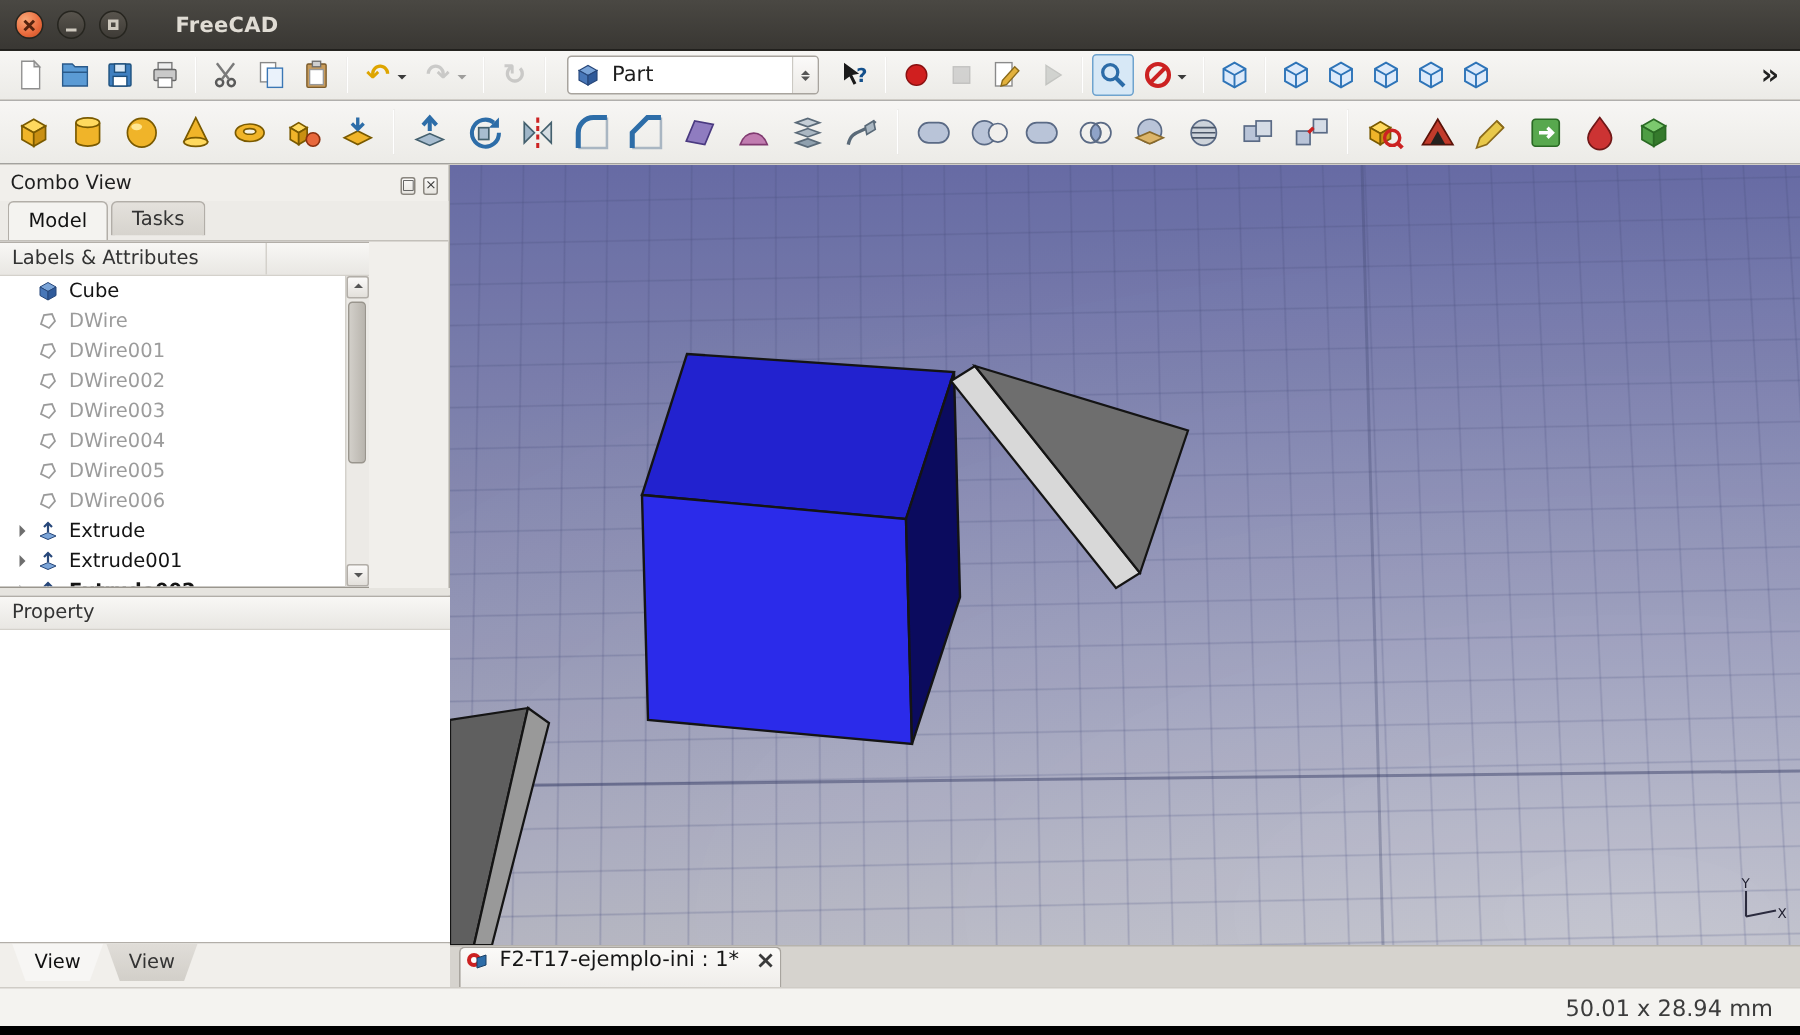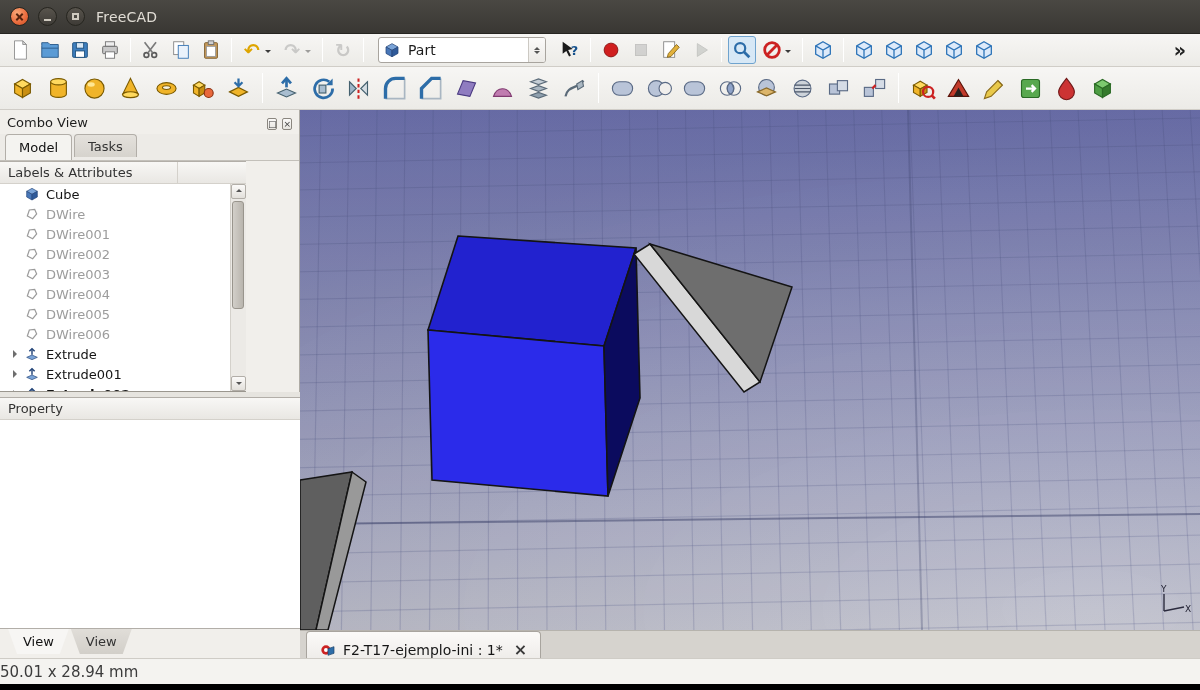--- a/index.html
+++ b/index.html
@@ -13,21 +13,21 @@
     display:flex;align-items:center;padding:0 10px}
   .win-controls{display:flex;gap:9px;align-items:center}
   .wc{width:19px;height:19px;border-radius:50%;position:relative;border:1px solid #26251f;cursor:pointer}
   .wc-close{background:radial-gradient(circle at 35% 30%,#f9a878,#e96a3c 60%,#bf4d22)}
   .wc-close::before,.wc-close::after{content:"";position:absolute;left:4px;right:4px;top:8px;height:2px;background:#55230e}
   .wc-close::before{transform:rotate(45deg)}
   .wc-close::after{transform:rotate(-45deg)}
   .wc-min,.wc-max{background:linear-gradient(#58544d,#3e3b36)}
   .wc-min::before{content:"";position:absolute;left:5px;right:5px;bottom:4px;height:2px;background:#cfcabf}
   .wc-max::before{content:"";position:absolute;inset:5px;border:2px solid #cfcabf}
-  .win-title{color:#e0dcd4;font-weight:normal;font-size:14px;margin-left:11px;letter-spacing:.2px}
+  .win-title{color:#e0dcd4;font-weight:bold;font-size:14px;margin-left:32px;letter-spacing:.2px}
 
   
   .toolbar{position:absolute;left:0;width:1200px;background:linear-gradient(#f7f6f4,#ecebe7);
     border-bottom:1px solid #d0cdc7;display:flex;align-items:center;padding:0 6px;gap:2px}
   .tb1{top:34px;height:33px}
   .tb2{top:67px;height:43px;gap:3px}
   .tb-btn{position:relative;display:flex;align-items:center;justify-content:center;
     border:1px solid transparent;border-radius:3px;cursor:pointer;flex:0 0 auto}
   .tb1 .tb-btn{width:28px;height:28px}
   .tb2 .tb-btn{width:33px;height:33px}
@@ -121,30 +121,30 @@
     transform:perspective(1600px) rotateX(8deg) rotateZ(-1.2deg) scale(1.12);transform-origin:50% 75%}
   .vp-shade{position:absolute;inset:0;background:radial-gradient(130% 100% at 88% 96%, rgba(255,255,255,.08), rgba(5,5,40,.10) 92%)}
   .vp-svg{position:absolute;left:0;top:0;width:900px;height:520px}
   .axis{position:absolute;right:8px;bottom:10px;width:40px;height:36px}
   .axis text{font-size:9px;fill:#1d1d2e;font-family:"DejaVu Sans",sans-serif}
   .axis line{stroke:#2b2b3e;stroke-width:1.4}
 
   
   .mdi{position:absolute;left:300px;top:630px;width:900px;height:28px;background:#d6d3ce;
     border-top:1px solid #b6b3ad;display:flex;align-items:flex-end;padding-left:6px}
-  .doc-tab{height:27px;display:flex;align-items:flex-end;gap:7px;padding:0 13px;
+  .doc-tab{height:27px;display:flex;align-items:flex-start;gap:7px;padding:0 3px;
     background:linear-gradient(#fbfaf8,#efedea);border:1px solid #a8a49e;border-bottom:none;
     border-radius:4px 4px 0 0;font-size:14px;color:#161616;cursor:pointer}
   .doc-ico{width:16px;height:16px}
   .doc-ico svg{width:100%;height:100%;display:block}
   .doc-close{font-size:16px;line-height:16px;color:#3a3a3a;font-weight:bold;margin-left:4px;cursor:pointer}
 
   
   .statusbar{position:absolute;left:0;top:658px;width:1200px;height:26px;background:#f4f3f0;
-    border-top:1px solid #cfccc6;display:flex;align-items:center;padding-right:18px}
+    border-top:1px solid #cfccc6;display:flex;align-items:center;justify-content:flex-end;padding-right:18px}
   .status-dim{font-size:15px;color:#3c3c3c}
 </style>
 </head>
 <body>
 
 <div class="screen">
 
   <div class="titlebar">
     <div class="win-controls" id="win-controls">
         <span class="wc wc-close"></span>

